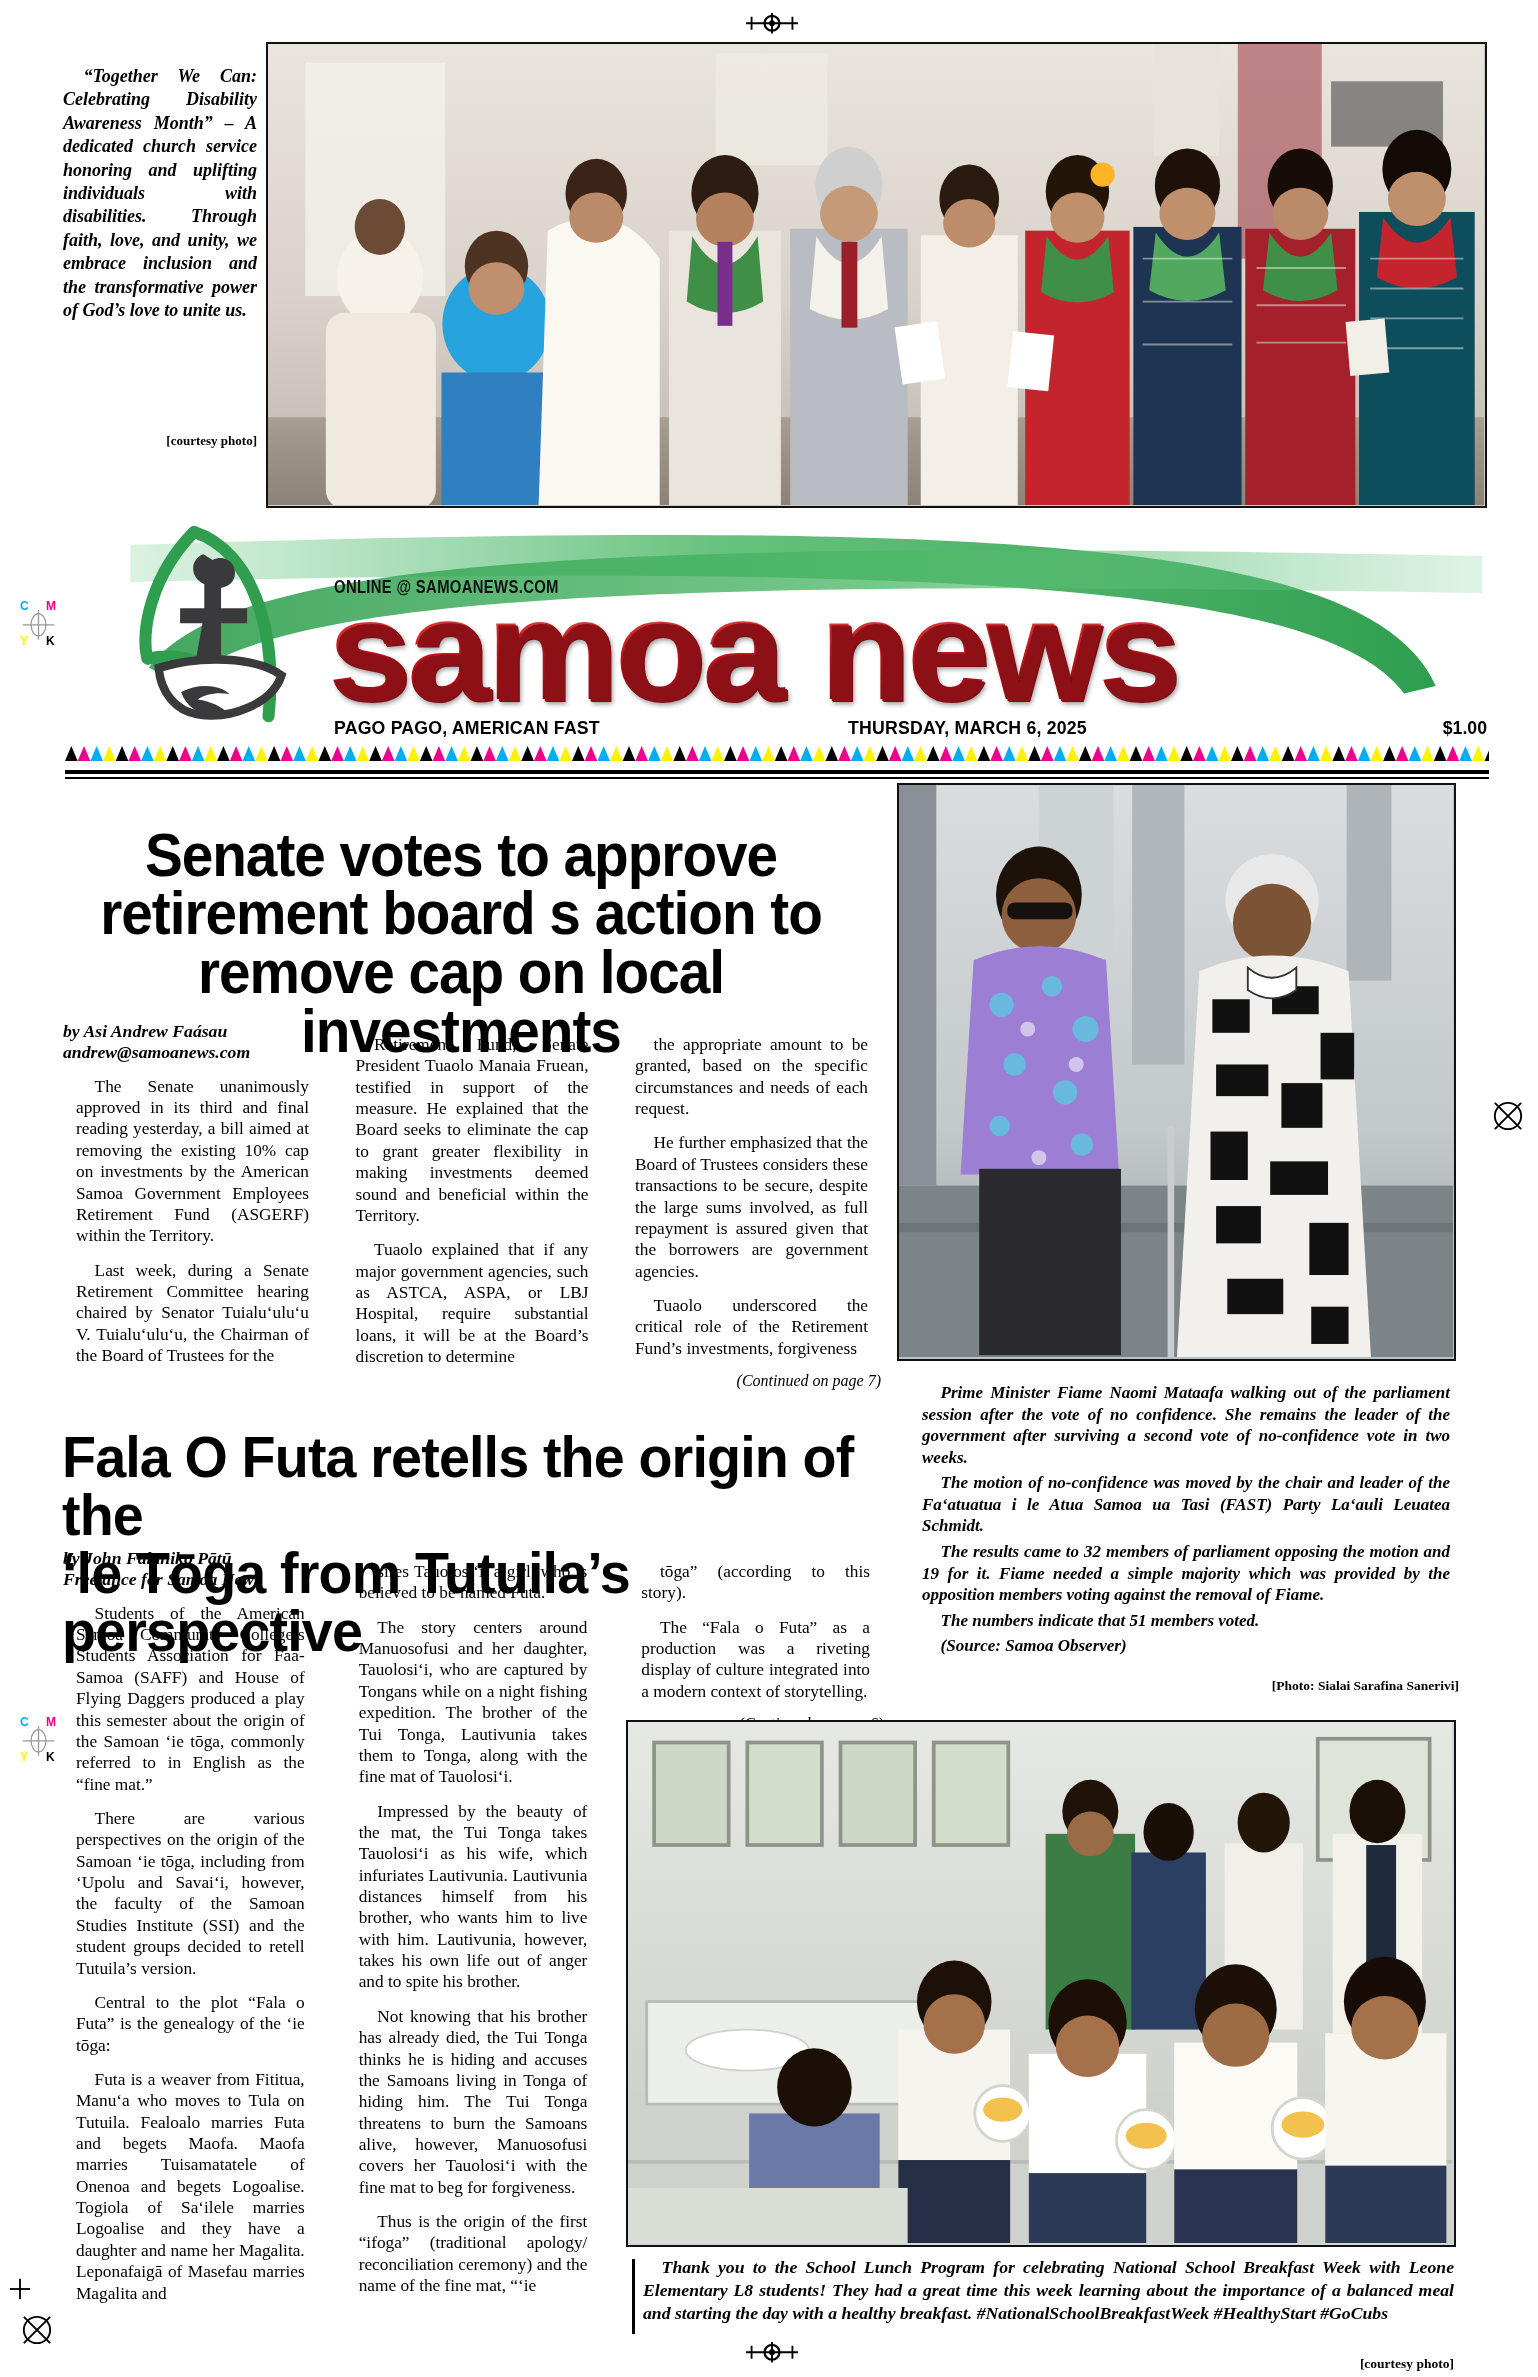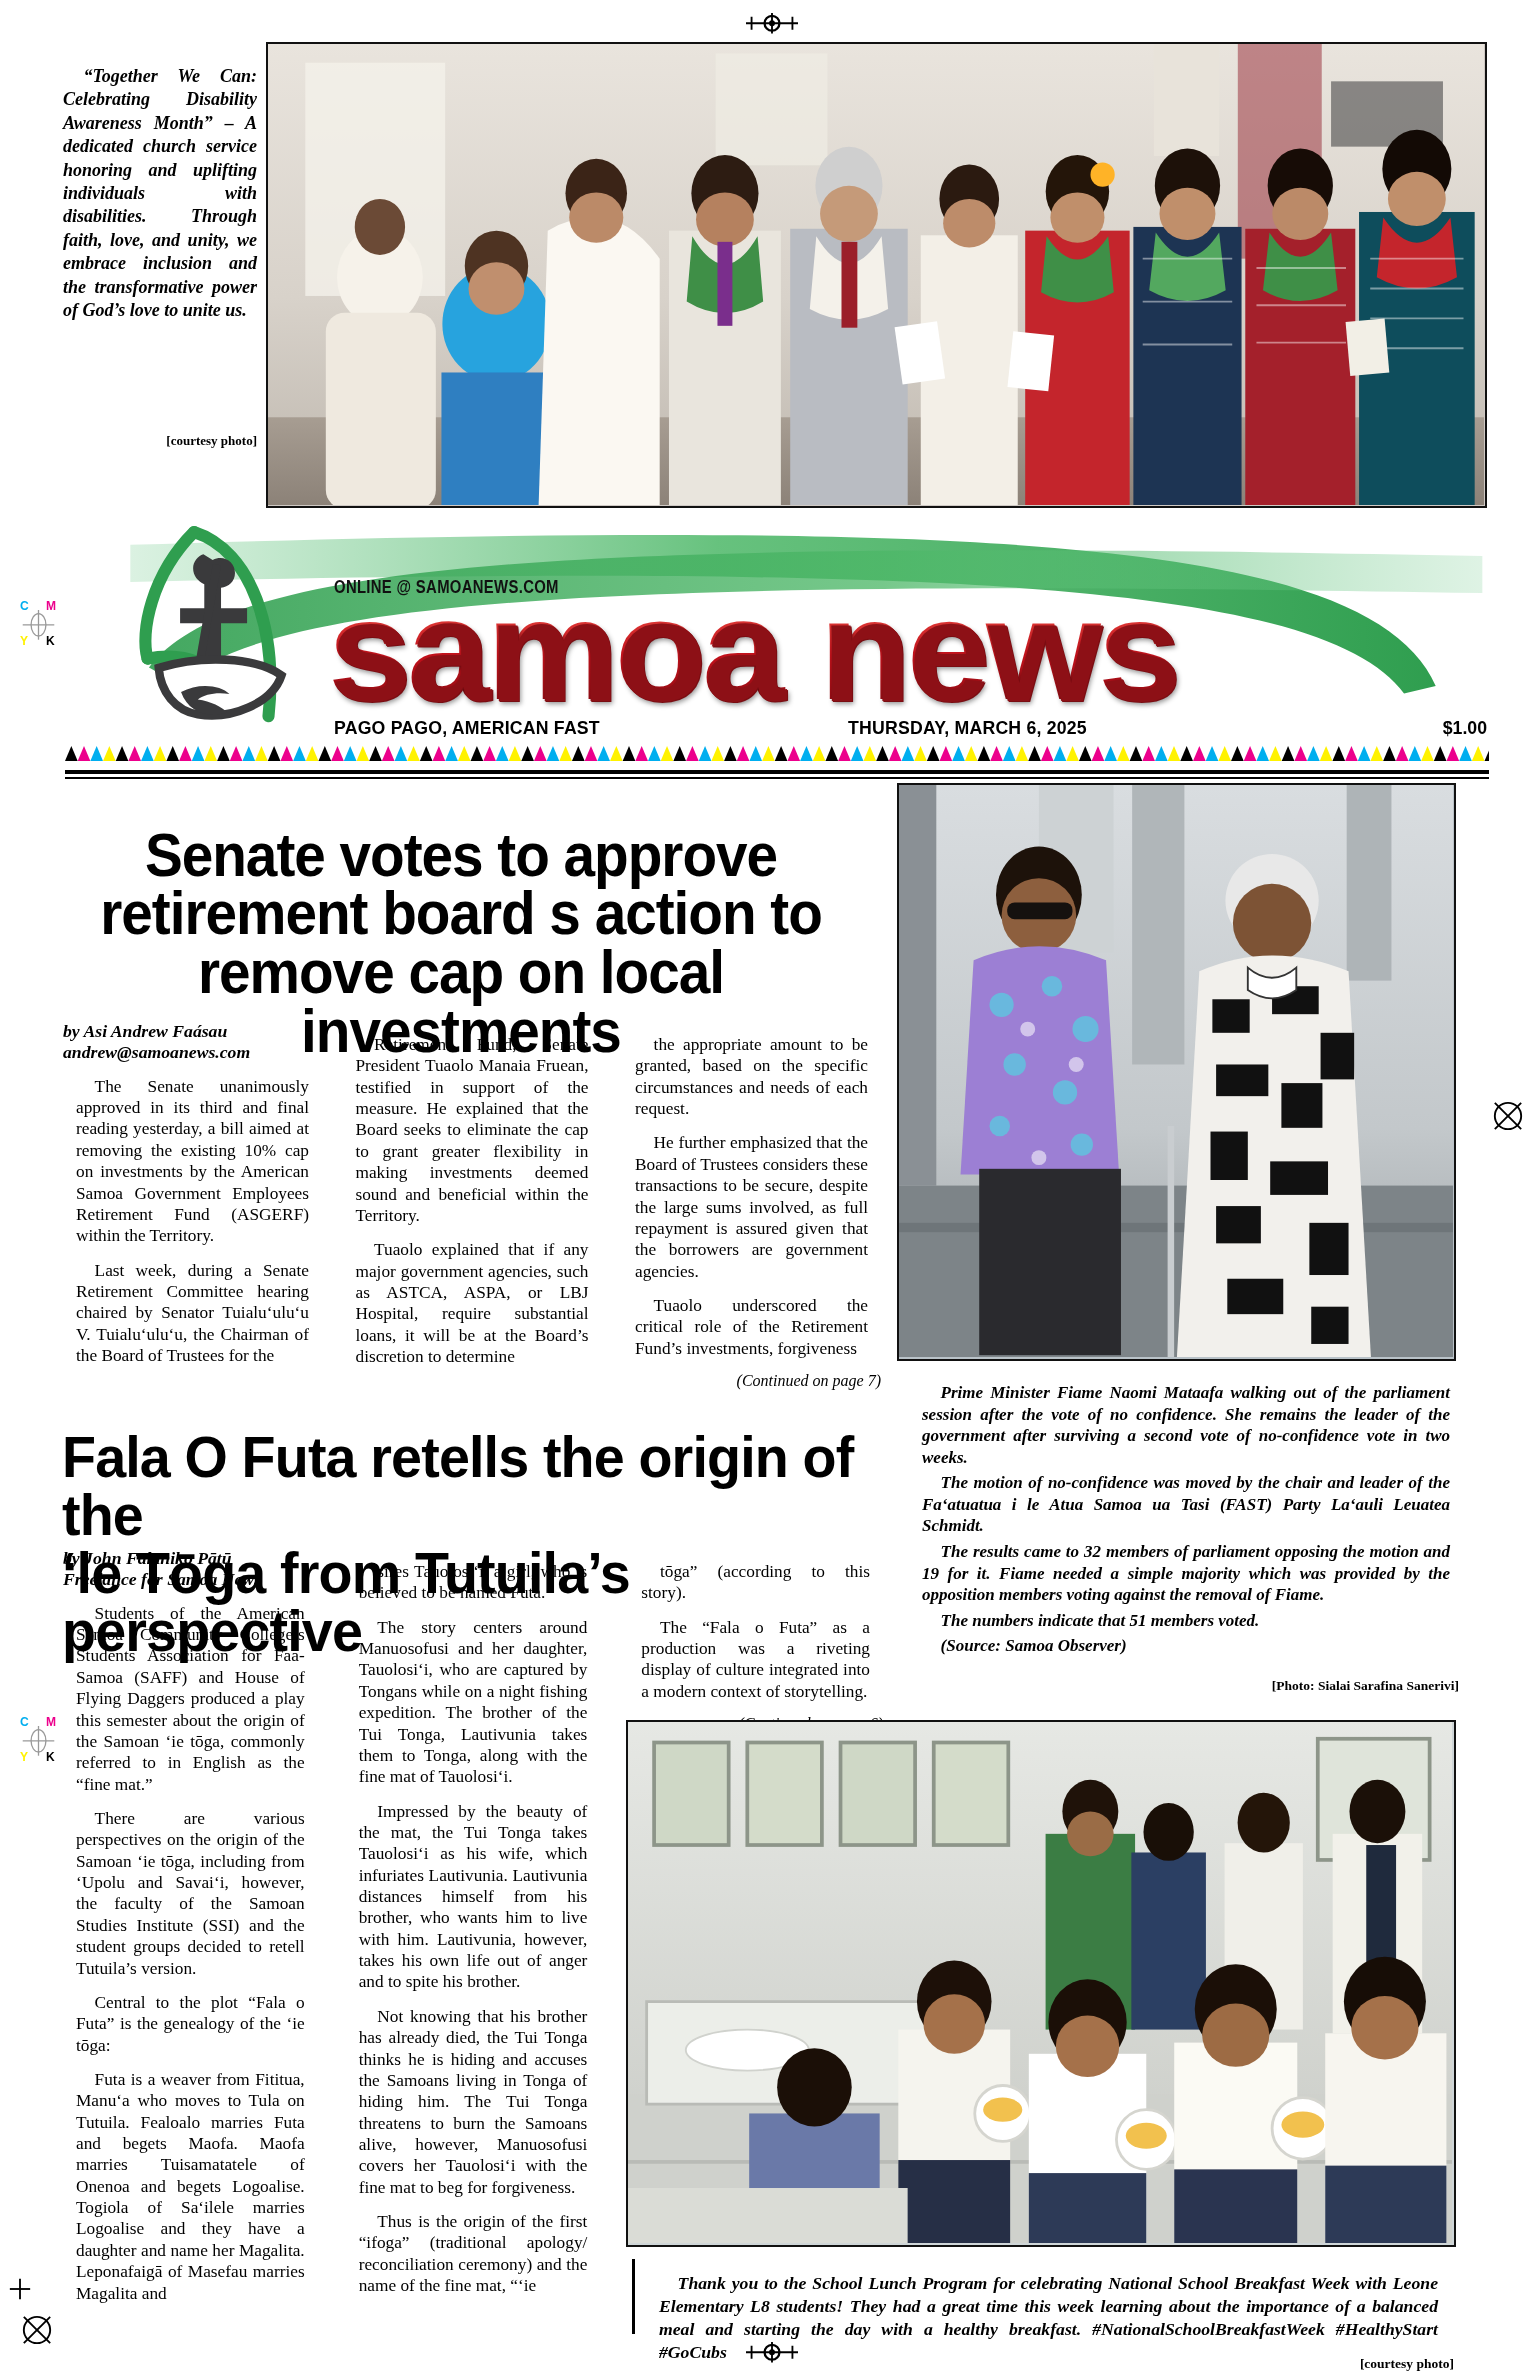--- a/index.html
+++ b/index.html
@@ -143,21 +143,21 @@
 
   #school-photo {
     position:absolute; left:626px; top:1720px; width:830px; height:527px;
     border:2.8px solid #111; overflow:hidden; background:#cfd6d8;
   }
   #school-caption {
     position:absolute; left:643px; top:2256px; width:811px;
     font-family:"Liberation Serif", serif; font-style:italic; font-weight:bold;
     font-size:17.7px; line-height:1.30; text-align:justify; color:#000;
   }
-  #school-caption p { margin:16px; text-indent:18.6px; }
+  #school-caption p { margin:0; text-indent:18.6px; }
   #school-caption .vbar {
     position:absolute; left:-11.2px; top:2.8px; width:2.8px; height:75px; background:#000;
   }
   #school-credit {
     position:absolute; right:84px; top:2356px;
     font-family:"Liberation Serif", serif; font-weight:bold; font-size:13.5px;
   }
 </style>
 </head>
 <body>

